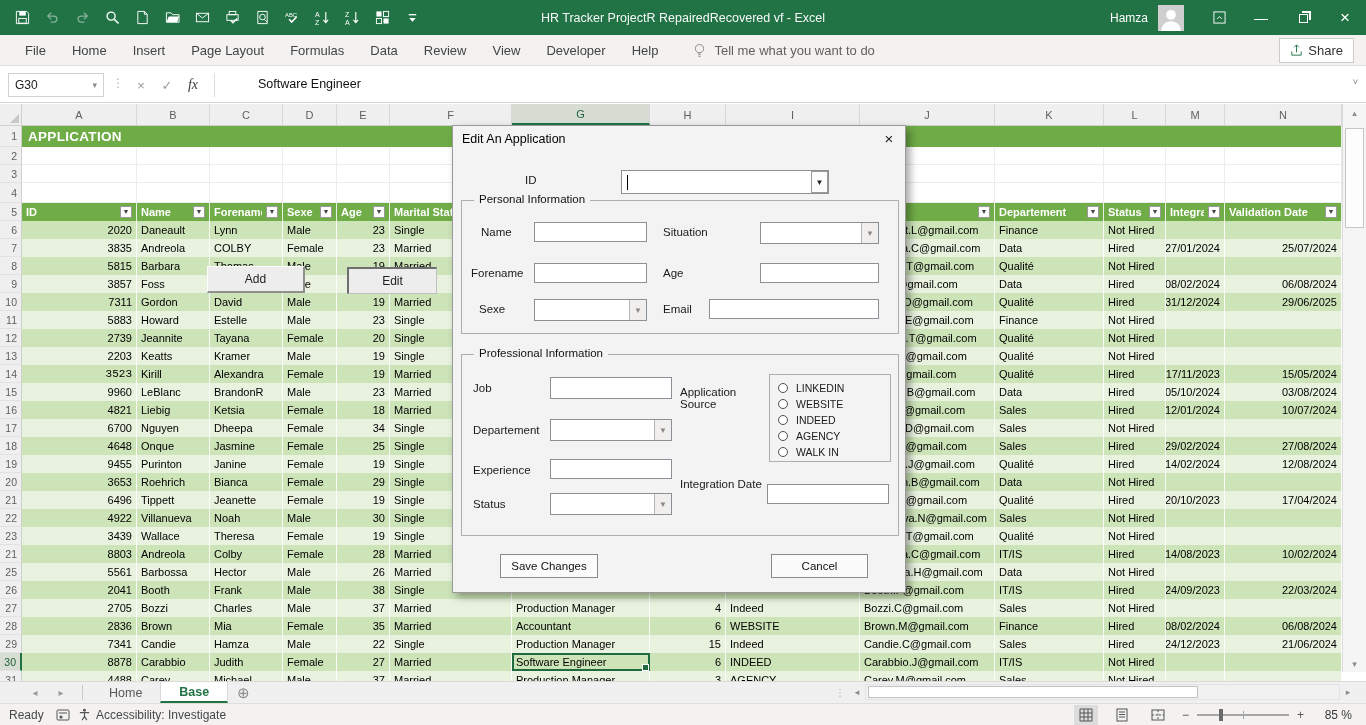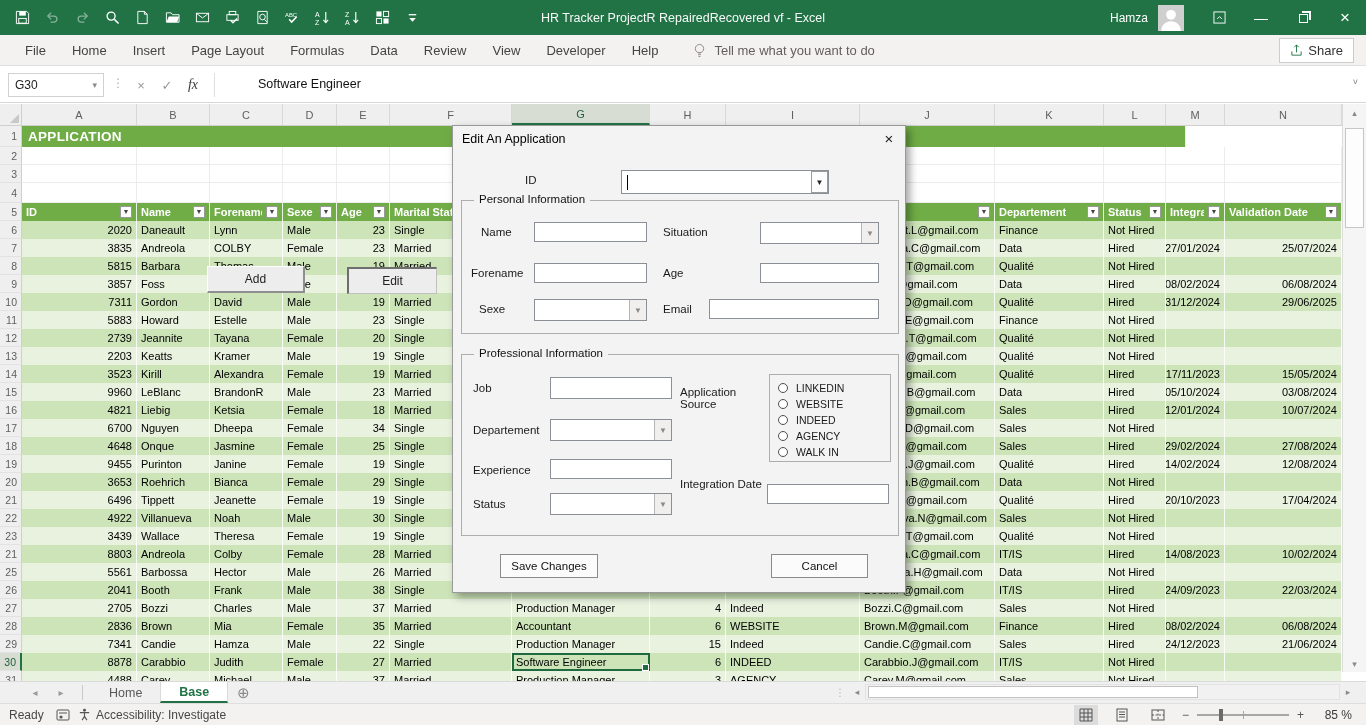--- a/index.html
+++ b/index.html
@@ -298,21 +298,21 @@
         <div class="chcell" style="width: 134px;">I</div>
         <div class="chcell" style="width: 135px;">J</div>
         <div class="chcell" style="width: 109px;">K</div>
         <div class="chcell" style="width: 62px;">L</div>
         <div class="chcell" style="width: 59px;">M</div>
         <div class="chcell" style="width: 117px;">N</div>
       </div>
     <div id="rows">
         <div class="row" style="height: 21px;">
           <div class="rn">1</div>
-          <div class="cell banner-cell" style="width: 1164px;">APPLICATION</div>
+          <div class="cell banner-cell" style="width: 1320px;">APPLICATION</div>
         </div>
         <div class="row" style="height: 18px;">
           <div class="rn">2</div>
           <div class="cell empty-cell" style="width: 115px;"></div>
           <div class="cell empty-cell" style="width: 73px;"></div>
           <div class="cell empty-cell" style="width: 73px;"></div>
           <div class="cell empty-cell" style="width: 54px;"></div>
           <div class="cell empty-cell" style="width: 53px;"></div>
           <div class="cell empty-cell" style="width: 122px;"></div>
           <div class="cell empty-cell" style="width: 138px;"></div>
@@ -548,21 +548,21 @@
           <div class="cell stripe-b num" style="width: 76px;"></div>
           <div class="cell stripe-b" style="width: 134px;"></div>
           <div class="cell stripe-b" style="width: 135px;">Keatts.K@gmail.com</div>
           <div class="cell stripe-b" style="width: 109px;">Qualité</div>
           <div class="cell stripe-b" style="width: 62px;">Not Hired</div>
           <div class="cell stripe-b num" style="width: 59px;"></div>
           <div class="cell stripe-b num" style="width: 117px;"></div>
         </div>
         <div class="row" style="height: 18px;">
           <div class="rn">14</div>
-          <div class="cell stripe-a num" style="width: 115px;">3523</div>
+          <div class="cell stripe-a num" style="width: 115px; font-family: Liberation Mono, monospace;">3523</div>
           <div class="cell stripe-a" style="width: 73px;">Kirill</div>
           <div class="cell stripe-a" style="width: 73px;">Alexandra</div>
           <div class="cell stripe-a" style="width: 54px;">Female</div>
           <div class="cell stripe-a num" style="width: 53px;">19</div>
           <div class="cell stripe-a" style="width: 122px;">Married</div>
           <div class="cell stripe-a" style="width: 138px;"></div>
           <div class="cell stripe-a num" style="width: 76px;"></div>
           <div class="cell stripe-a" style="width: 134px;"></div>
           <div class="cell stripe-a" style="width: 135px;">Kirill.A@gmail.com</div>
           <div class="cell stripe-a" style="width: 109px;">Qualité</div>

